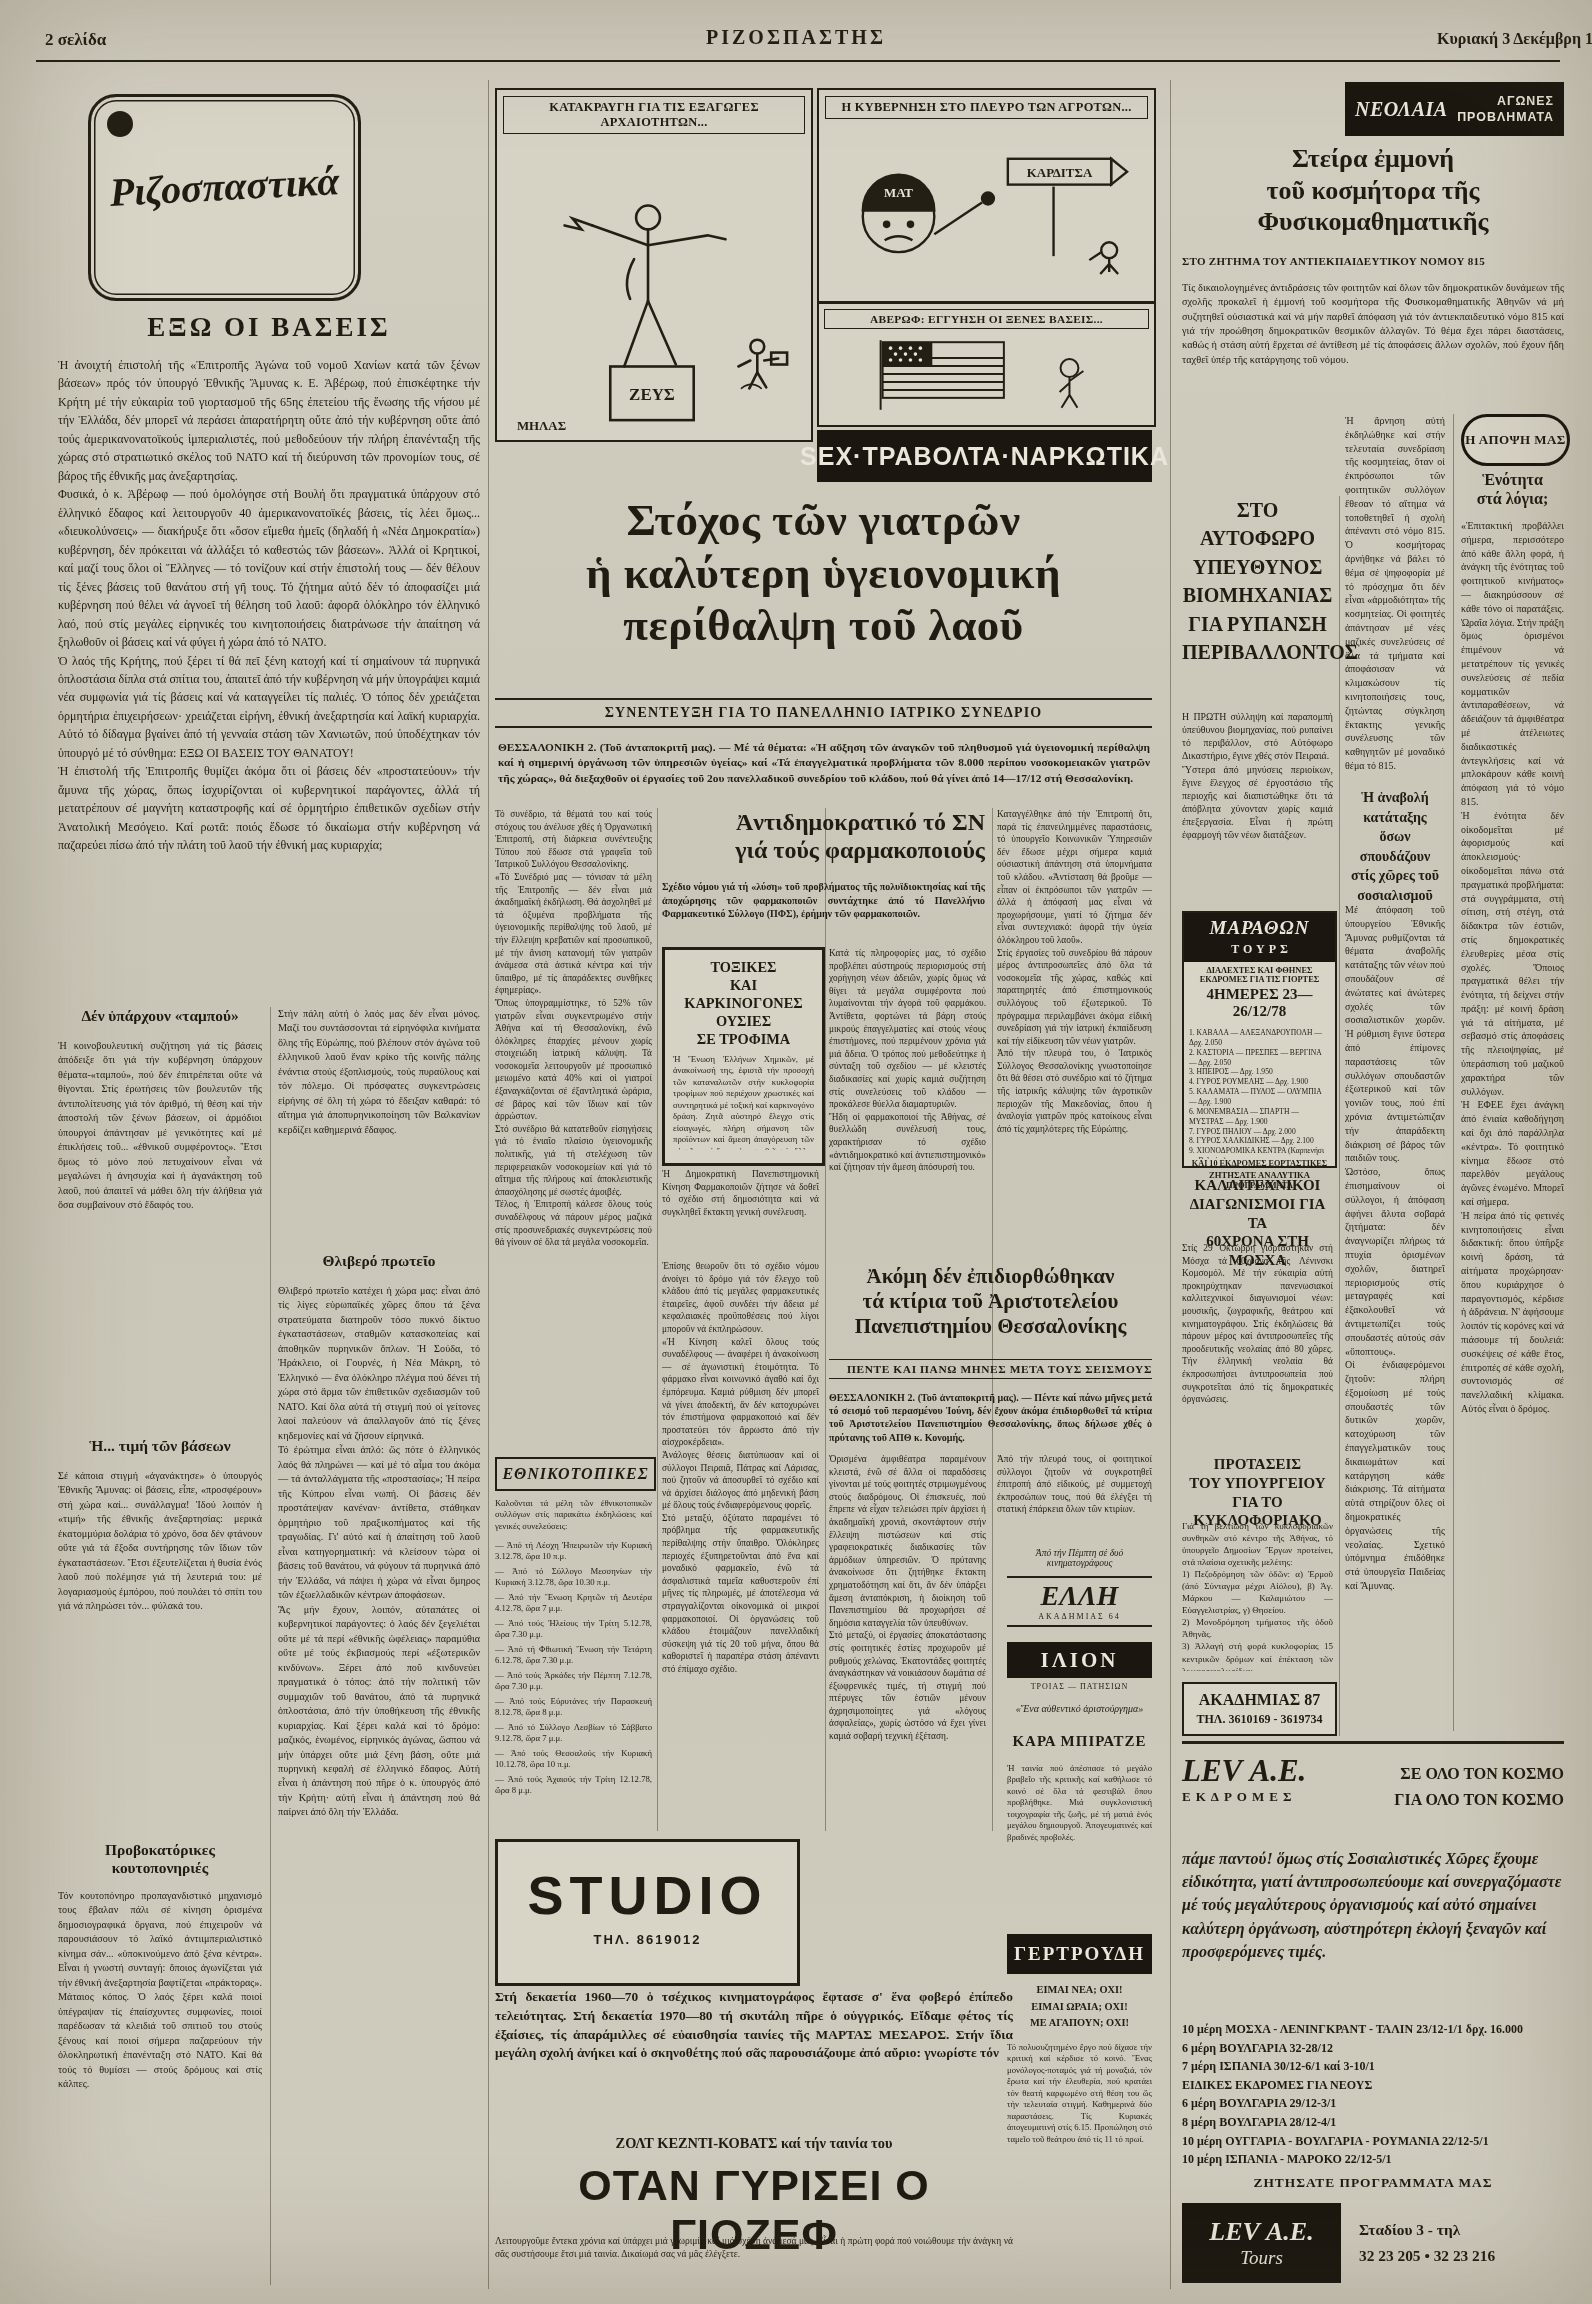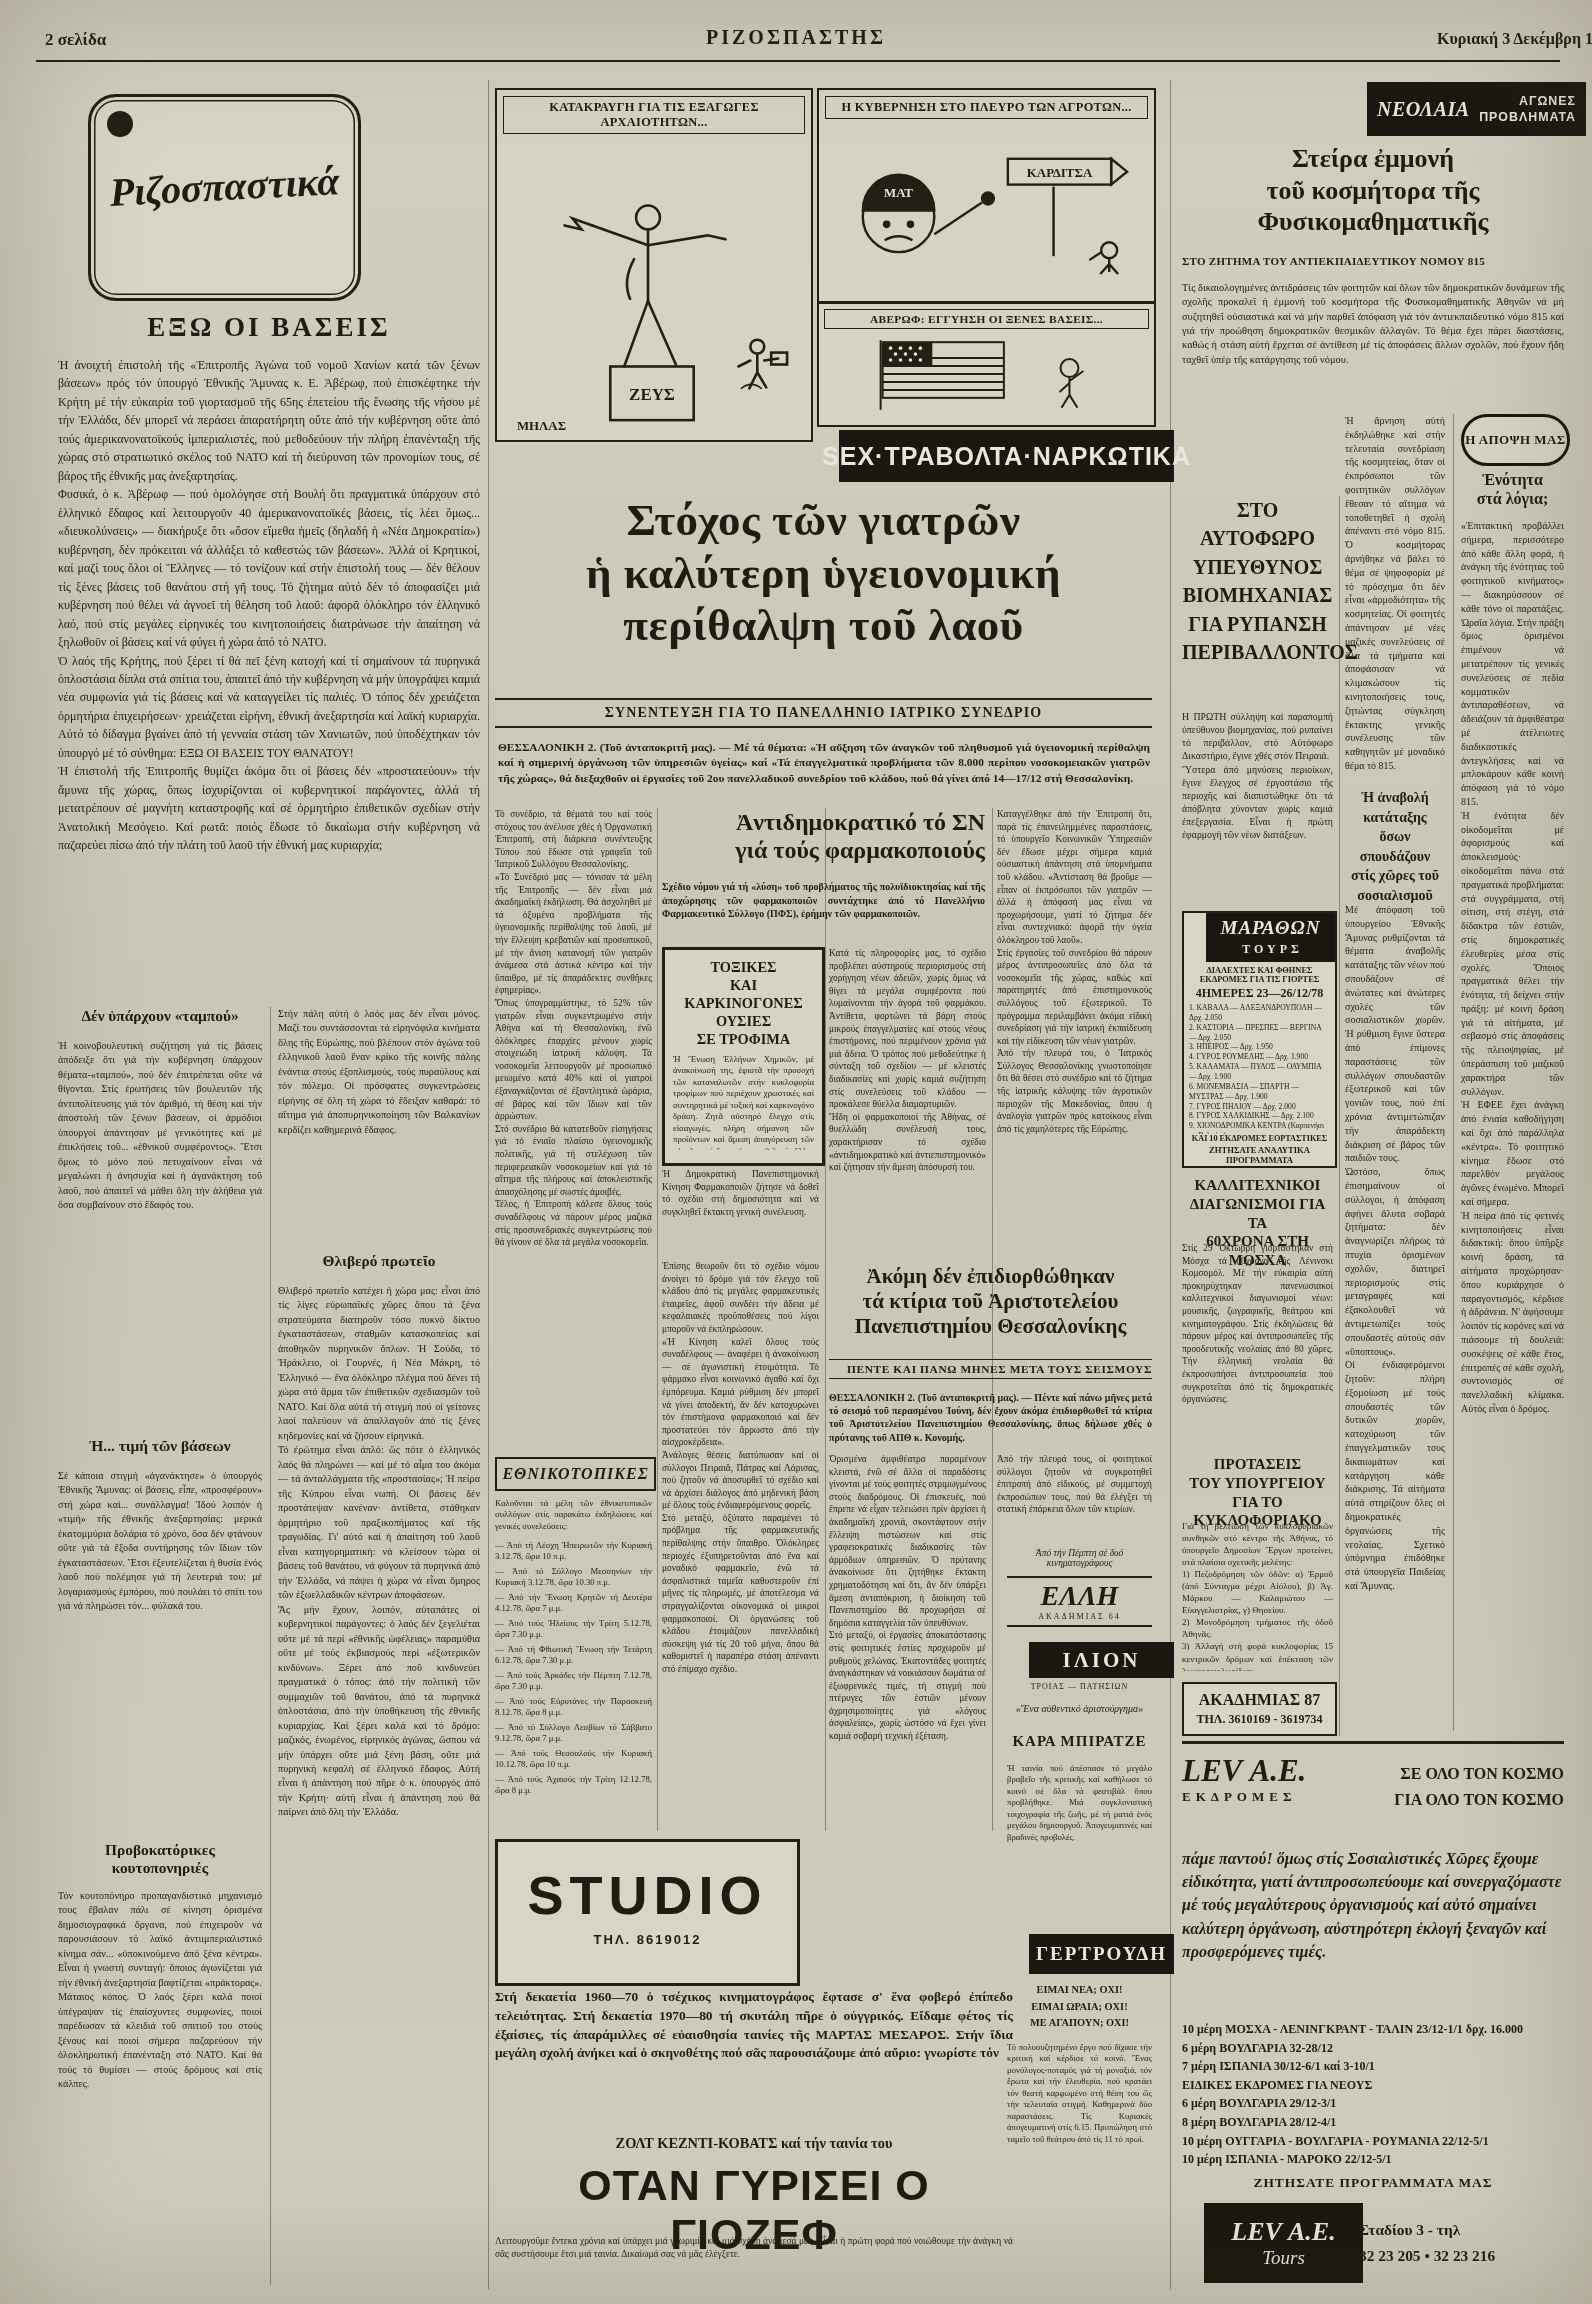--- a/index.html
+++ b/index.html
@@ -14,21 +14,21 @@
   .b{font-weight:700}.i{font-style:italic}
   .sans{font-family:"Liberation Sans","DejaVu Sans",sans-serif}
   .bt{font-size:9.4px;line-height:1.34;text-align:justify;overflow:hidden;}
   .bts{font-size:8.7px;line-height:1.32;text-align:justify;overflow:hidden;}
   .btl{font-size:12px;line-height:1.54;text-align:justify;overflow:hidden;}
   .bty{font-size:10.4px;line-height:1.38;text-align:justify;overflow:hidden;}
   .sh{font-weight:700;text-align:center;font-size:15.4px;line-height:1.15;}
   .frame{border:2px solid #241f15;background:#d6d2c4;}
   .cap{margin:6px;border:1.5px solid #241f15;padding:3px 4px;font-weight:700;
     font-size:12.4px;text-align:center;letter-spacing:0.3px;}
-  .blackbox{background:#1b1710;color:#eae6d9;margin-left:22px;}
+  .blackbox{background:#1b1710;color:#eae6d9;}
   .vr{position:absolute;width:1px;background:#8b8574;}
   .hr{position:absolute;background:#241f15;}
   .head-xl{font-weight:700;font-size:45px;line-height:1.17;text-align:center;letter-spacing:0.5px;}
   .head-l{font-weight:700;font-size:24px;line-height:1.18;text-align:right;}
   .head-m{font-weight:700;font-size:21px;line-height:1.2;text-align:center;}
   .head-y{font-weight:700;font-size:26px;line-height:1.22;text-align:center;}
   .kick{border-top:2.5px solid #241f15;border-bottom:2.5px solid #241f15;font-weight:700;
     text-align:center;letter-spacing:1.1px;padding:5px 0;font-size:14px;}
   .kick2{border-top:1.5px solid #241f15;border-bottom:1.5px solid #241f15;font-weight:700;
     text-align:right;letter-spacing:0.6px;padding:3px 0;font-size:11.4px;}
@@ -248,21 +248,21 @@
 ΠΕΡΙΒΑΛΛΟΝΤΟΣ</div>
   <div class="abs bt pre" style="left:1182px;top:710px;width:151px;height:193px;font-size:9.8px">Η ΠΡΩΤΗ σύλληψη καί παραπομπή ὑπεύθυνου βιομηχανίας, πού ρυπαίνει τό περιβάλλον, στό Αὐτόφωρο Δικαστήριο, ἔγινε χθές στόν Πειραιά.
 Ὕστερα ἀπό μηνύσεις περιοίκων, ἔγινε ἔλεγχος σέ ἐργοστάσιο τῆς περιοχῆς καί διαπιστώθηκε ὅτι τά ἀπόβλητα χύνονταν χωρίς καμιά ἐπεξεργασία. Εἶναι ἡ πρώτη ἐφαρμογή τῶν νέων διατάξεων.</div>
 
   <div class="abs" style="left:1182px;top:911px;width:151px;height:253px;border:2.5px solid #241f15;background:#d8d4c6">
     <div class="blackbox c" style="padding:4px 0 5px">
       <span class="i b" style="font-size:19px;letter-spacing:1px">ΜΑΡΑΘΩΝ</span>
       <span class="b" style="font-size:12px;letter-spacing:4px;margin-left:4px">ΤΟΥΡΣ</span>
     </div>
     <div class="b c" style="font-size:8.4px;margin:4px 4px 2px">ΔΙΑΛΕΧΤΕΣ ΚΑΙ ΦΘΗΝΕΣ ΕΚΔΡΟΜΕΣ ΓΙΑ ΤΙΣ ΓΙΟΡΤΕΣ</div>
-    <div class="b c" style="font-size:12px;margin-bottom:2px">4ΗΜΕΡΕΣ 23—26/12/78</div>
+    <div class="b c" style="font-size:15px;margin-bottom:8px">4ΗΜΕΡΕΣ 23—26/12/78</div>
     <div style="font-size:7.6px;line-height:1.3;margin:0 5px;overflow:hidden;height:131px">
       <div>1. ΚΑΒΑΛΑ — ΑΛΕΞΑΝΔΡΟΥΠΟΛΗ — Δρχ. 2.050</div>
       <div>2. ΚΑΣΤΟΡΙΑ — ΠΡΕΣΠΕΣ — ΒΕΡΓΙΝΑ — Δρχ. 2.050</div>
       <div>3. ΗΠΕΙΡΟΣ — Δρχ. 1.950</div>
       <div>4. ΓΥΡΟΣ ΡΟΥΜΕΛΗΣ — Δρχ. 1.900</div>
       <div>5. ΚΑΛΑΜΑΤΑ — ΠΥΛΟΣ — ΟΛΥΜΠΙΑ — Δρχ. 1.900</div>
       <div>6. ΜΟΝΕΜΒΑΣΙΑ — ΣΠΑΡΤΗ — ΜΥΣΤΡΑΣ — Δρχ. 1.900</div>
       <div>7. ΓΥΡΟΣ ΠΗΛΙΟΥ — Δρχ. 2.000</div>
       <div>8. ΓΥΡΟΣ ΧΑΛΚΙΔΙΚΗΣ — Δρχ. 2.100</div>
       <div>9. ΧΙΟΝΟΔΡΟΜΙΚΑ ΚΕΝΤΡΑ (Καρπενήσι — Βελούχι)</div>

